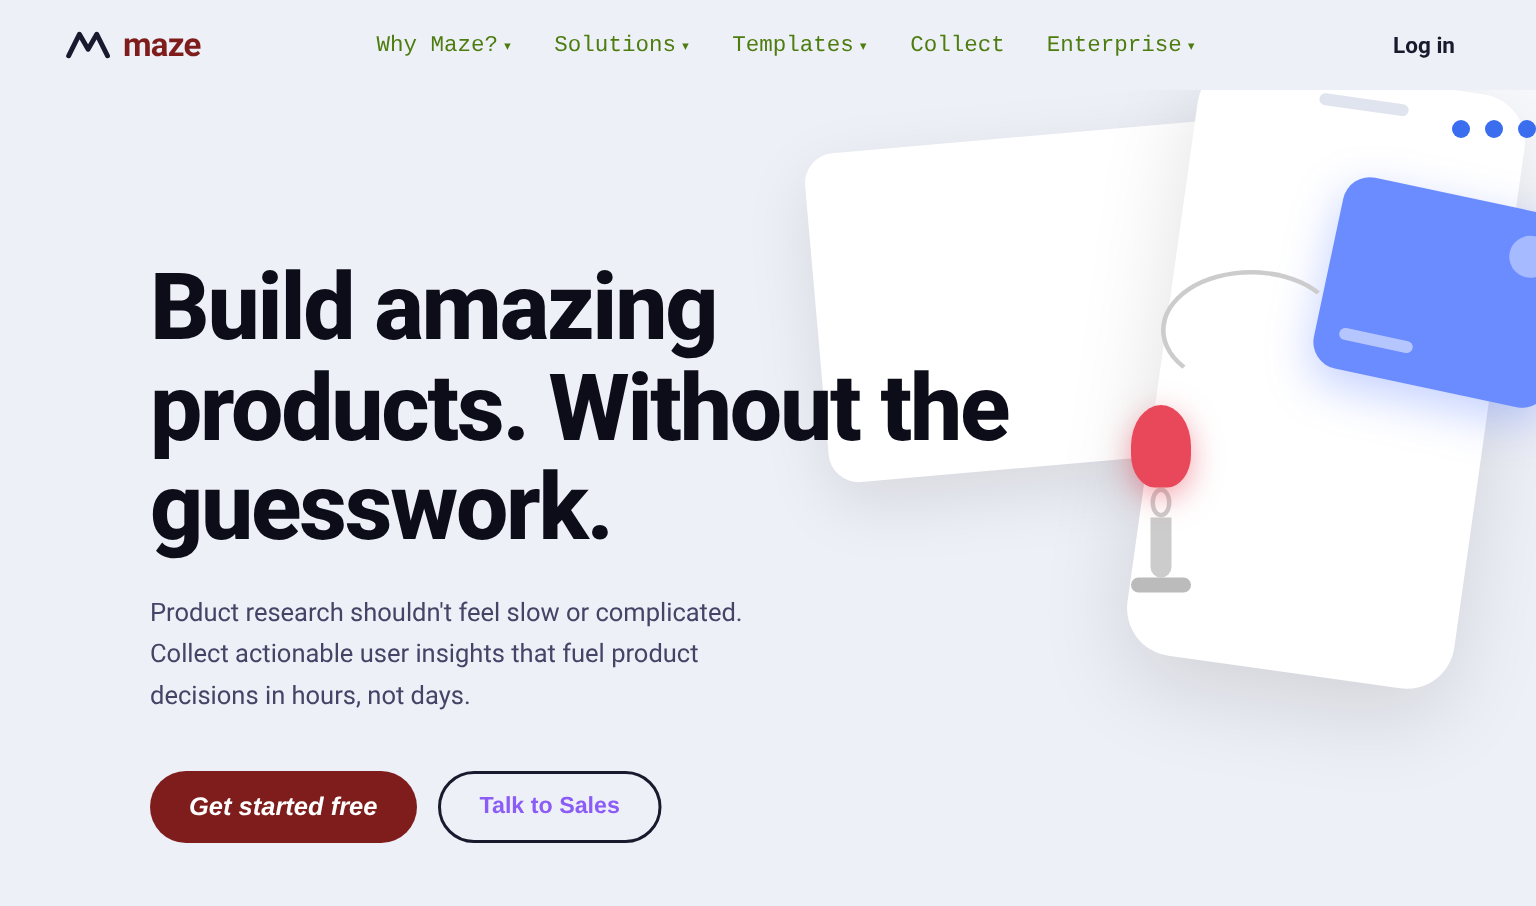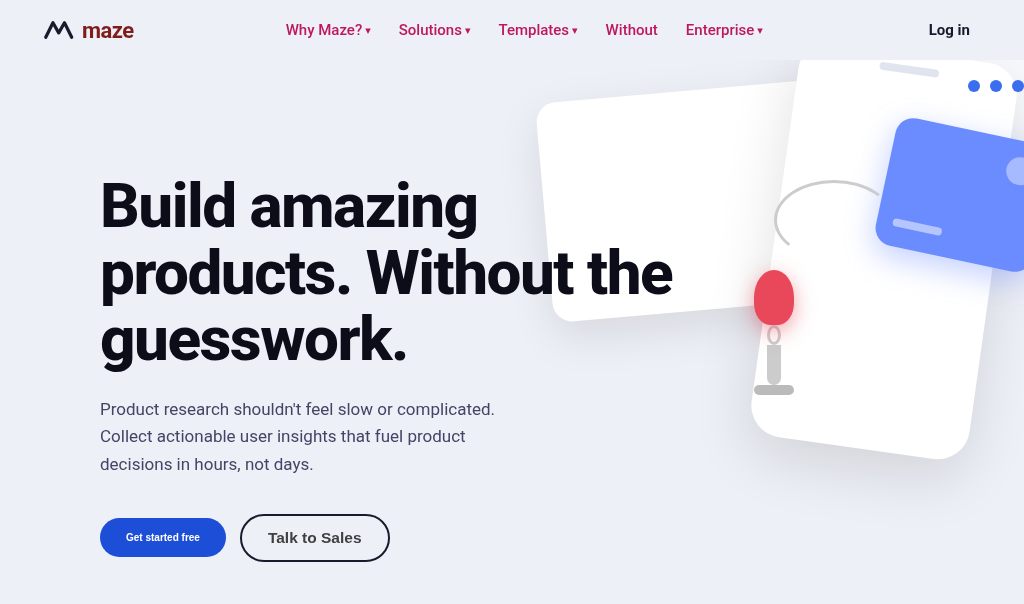--- a/index.html
+++ b/index.html
@@ -35,25 +35,26 @@
       display: flex;
       align-items: center;
       gap: 8px;
     }
     .nav-item {
       display: flex;
       align-items: center;
       gap: 3px;
       padding: 6px 10px;
       font-size: 15px;
-      color: #be185d;
+      color: #4d7c0f;
       font-weight: 500;
       cursor: pointer;
       border-radius: 6px;
       text-decoration: none;
+      font-family: Liberation Mono, monospace;
     }
     .nav-item .chevron {
       font-size: 11px;
       margin-top: 1px;
     }
     .nav-right {
       display: flex;
       align-items: center;
     }
     .login-btn {
@@ -94,32 +95,33 @@
       color: #444466;
       max-width: 400px;
       margin-bottom: 36px;
     }
     .hero-buttons {
       display: flex;
       gap: 14px;
       align-items: center;
     }
     .btn-primary {
-      background: #1d4ed8;
+      background: #7f1d1d;
       color: white;
       border: none;
       border-radius: 50px;
       padding: 14px 26px;
-      font-size: 10px;
+      font-size: 17px;
       font-weight: 600;
       cursor: pointer;
+      font-style: italic;
     }
     .btn-secondary {
       background: transparent;
-      color: #404040;
+      color: #8b5cf6;
       border: 2px solid #1a1a2e;
       border-radius: 50px;
       padding: 13px 26px;
       font-size: 15.5px;
       font-weight: 600;
       cursor: pointer;
     }
 
     
     .hero-visual {
@@ -296,21 +298,21 @@
     </a>
     <a class="nav-item">
       <span>Solutions</span>
       <span class="chevron">▾</span>
     </a>
     <a class="nav-item">
       <span>Templates</span>
       <span class="chevron">▾</span>
     </a>
     <a class="nav-item">
-      <span>Without</span>
+      <span>Collect</span>
     </a>
     <a class="nav-item">
       <span>Enterprise</span>
       <span class="chevron">▾</span>
     </a>
   </div>
 
   <div class="nav-right">
     <div class="login-btn">Log in</div>
   </div>

